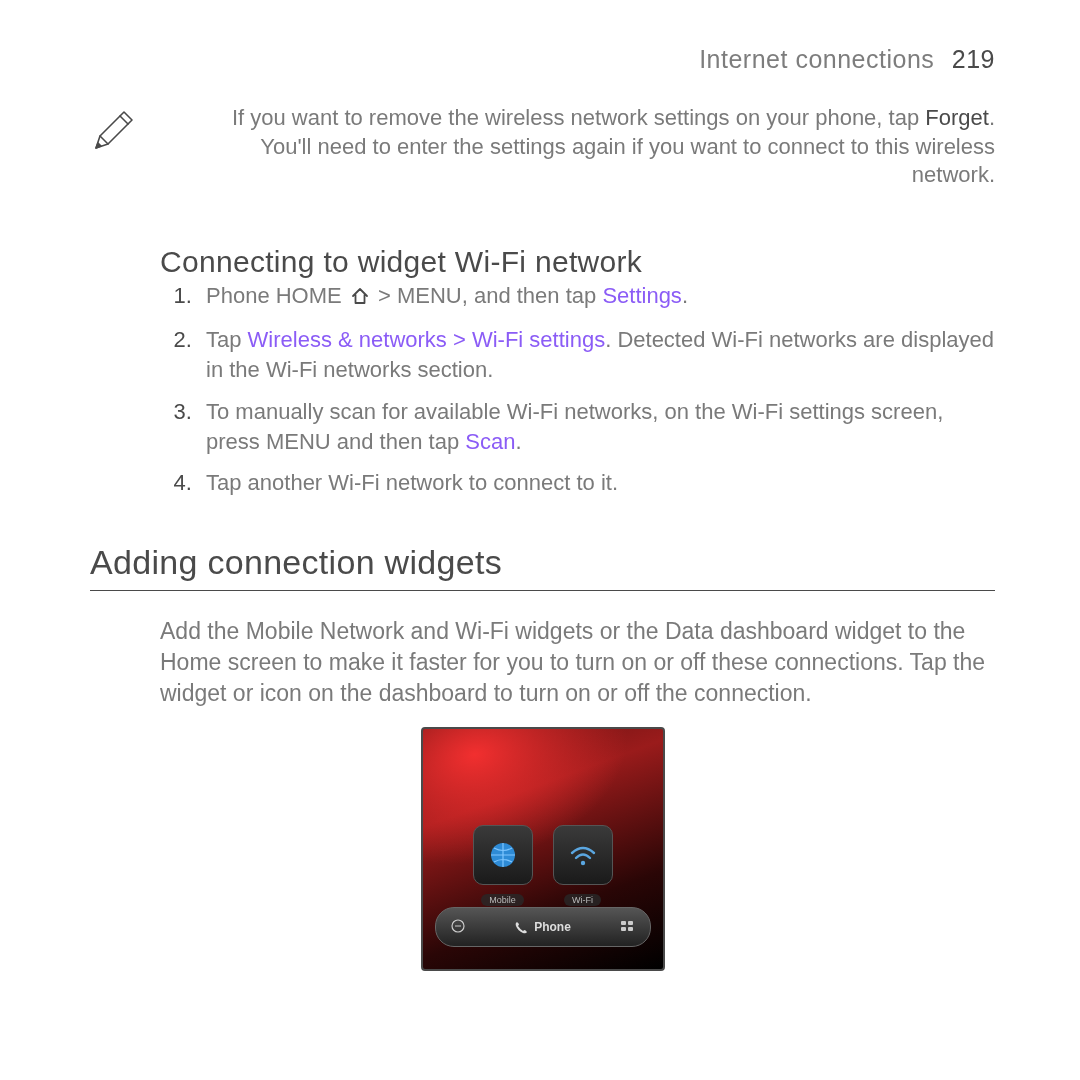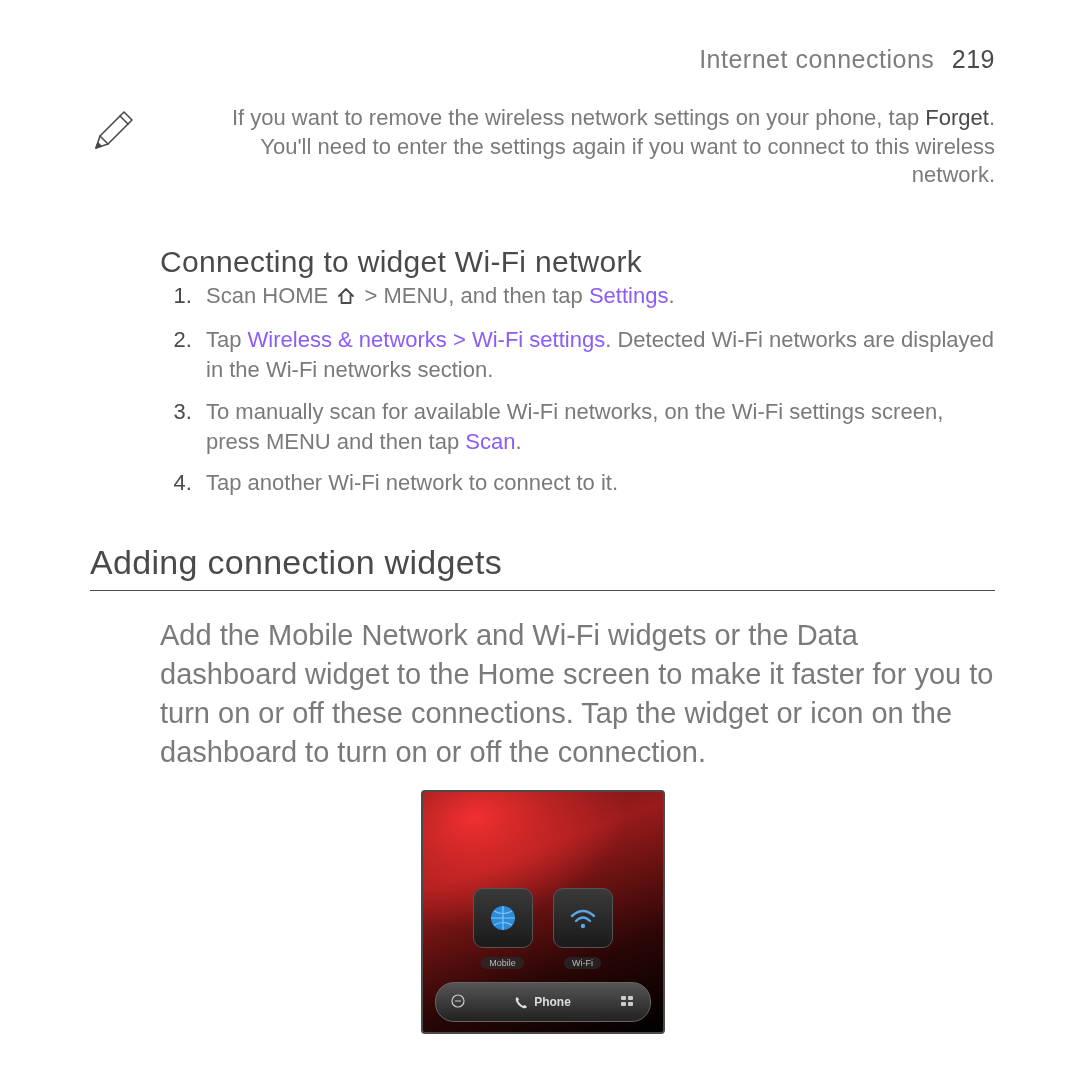--- a/index.html
+++ b/index.html
@@ -83,21 +83,21 @@
     font-size: 34px;
     color: #4a4a4a;
     font-weight: 300;
     padding-bottom: 8px;
     border-bottom: 1.5px solid #4a4a4a;
     margin: 0 0 25px 0;
     letter-spacing: 0.3px;
   }
   .body-para {
     margin: 0 0 18px 70px;
-    font-size: 29px;
+    font-size: 23px;
     line-height: 1.35;
     color: #7a7a7a;
   }
   .figure {
     text-align: center;
     margin: 0 0 18px 0;
   }
   
   .widget-shot {
     display: inline-block;
@@ -142,21 +142,21 @@
   .app-icon .lbl {
     display: inline-block;
     font-size: 9px;
     color: #bbb;
     background: rgba(40,40,40,0.8);
     border-radius: 8px;
     padding: 1px 8px;
   }
   .dock {
     position: absolute;
-    bottom: 10px;
+    bottom: 22px;
     left: 12px; right: 12px;
     height: 38px;
     border-radius: 19px;
     background: linear-gradient(180deg, #555, #222);
     border: 1px solid #666;
     display: flex;
     align-items: center;
     justify-content: space-between;
     padding: 0 14px;
     color: #ddd;
@@ -192,21 +192,21 @@
     </div>
     <div class="note-text">
       <span>If you want to remove the wireless network settings on your phone, tap </span><span class="strong">Forget</span><span>. You'll need to enter the settings again if you want to connect to this wireless network.</span>
     </div>
   </div>
 
   <div class="subheading">Connecting to widget Wi-Fi network</div>
 
   <ol class="steps">
     <li>
-      <span>Scan HOME </span><span class="home-icon"><svg viewBox="0 0 20 20">
+      <span>Phone HOME </span><span class="home-icon"><svg viewBox="0 0 20 20">
             <path d="M3 10 L10 3 L17 10 M5.5 8.5 V17 H14.5 V8.5" fill="none" stroke="#4a4a4a" stroke-width="1.8" stroke-linejoin="round" stroke-linecap="round"></path>
           </svg></span><span> &gt; MENU, and then tap </span><span class="strong">Settings</span><span>.</span>
     </li>
     <li>
       <span>Tap </span><span class="strong">Wireless &amp; networks &gt; Wi-Fi settings</span><span>. Detected Wi-Fi networks are displayed in the Wi-Fi networks section.</span>
     </li>
     <li>
       <span>To manually scan for available Wi-Fi networks, on the Wi-Fi settings screen, press MENU and then tap </span><span class="strong">Scan</span><span>.</span>
     </li>
     <li>

